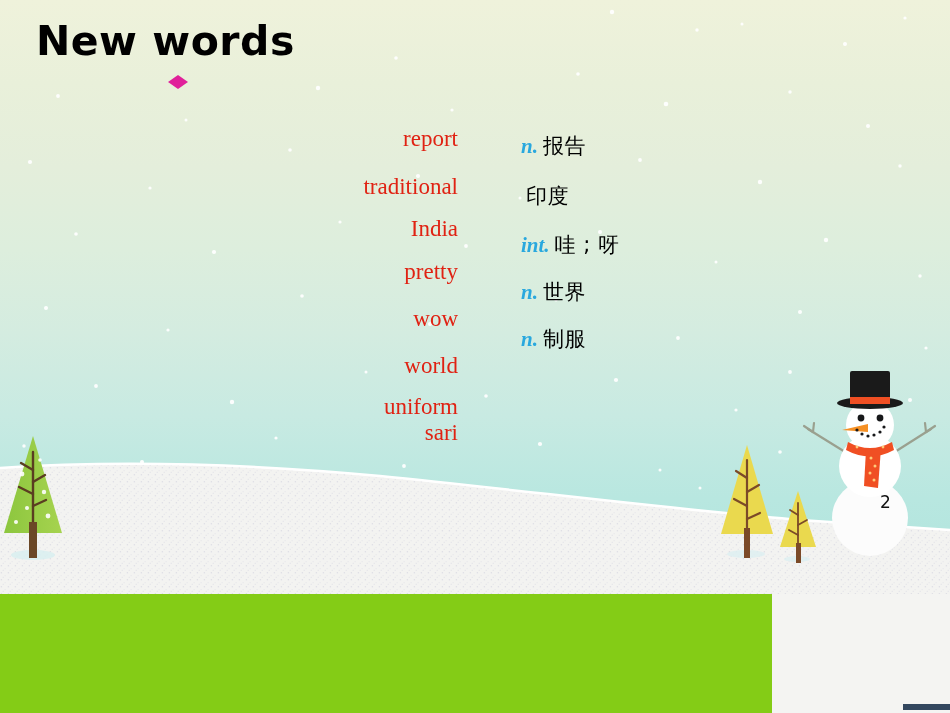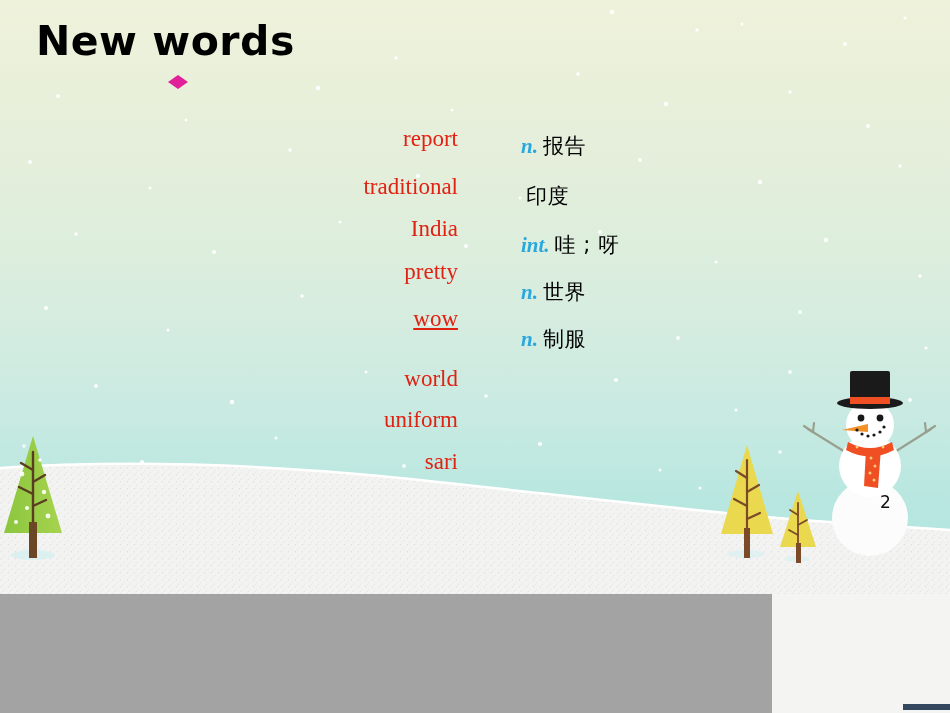--- a/index.html
+++ b/index.html
@@ -9,21 +9,21 @@
     width: 950px;
     height: 713px;
     overflow: hidden;
     font-family: "Liberation Sans", sans-serif;
   }
 
   #page {
     position: relative;
     width: 772px;
     height: 713px;
-    background: #a3a3a3;
+    background: #84cc16;
   }
 
   
   #slide {
     position: absolute;
     left: 0;
     top: 0;
     width: 950px;
     height: 594px;
     overflow: hidden;
@@ -336,23 +336,23 @@
 
     <svg id="bullet" viewBox="0 0 22 22">
       <polygon points="11,4 21,11 11,18 1,11" fill="#e0219a"></polygon>
     </svg>
 
     <div id="words-en">
       <div class="en-row" style="margin-bottom:22px;">report</div>
       <div class="en-row" style="margin-bottom:16px;">traditional</div>
       <div class="en-row" style="margin-bottom:17px;">India</div>
       <div class="en-row" style="margin-bottom:21px;">pretty</div>
-      <div class="en-row" style="margin-bottom:34px;text-decoration:underline;">wow</div>
+      <div class="en-row" style="margin-bottom:21px;">wow</div>
       <div class="en-row" style="margin-bottom:15px;">world</div>
-      <div class="en-row" style="margin-bottom:16px;">uniform</div>
+      <div class="en-row" style="">uniform</div>
       <div class="en-row">sari</div>
     </div>
 
     <div id="words-zh">
       <div class="zh-row" style="margin-bottom:22px;">
         <span class="pos">n.</span><span class="zh-text">报告</span>
       </div>
       <div class="zh-row" style="margin-bottom:21px;">
         <span class="pos"></span><span class="zh-text">印度</span>
       </div>

